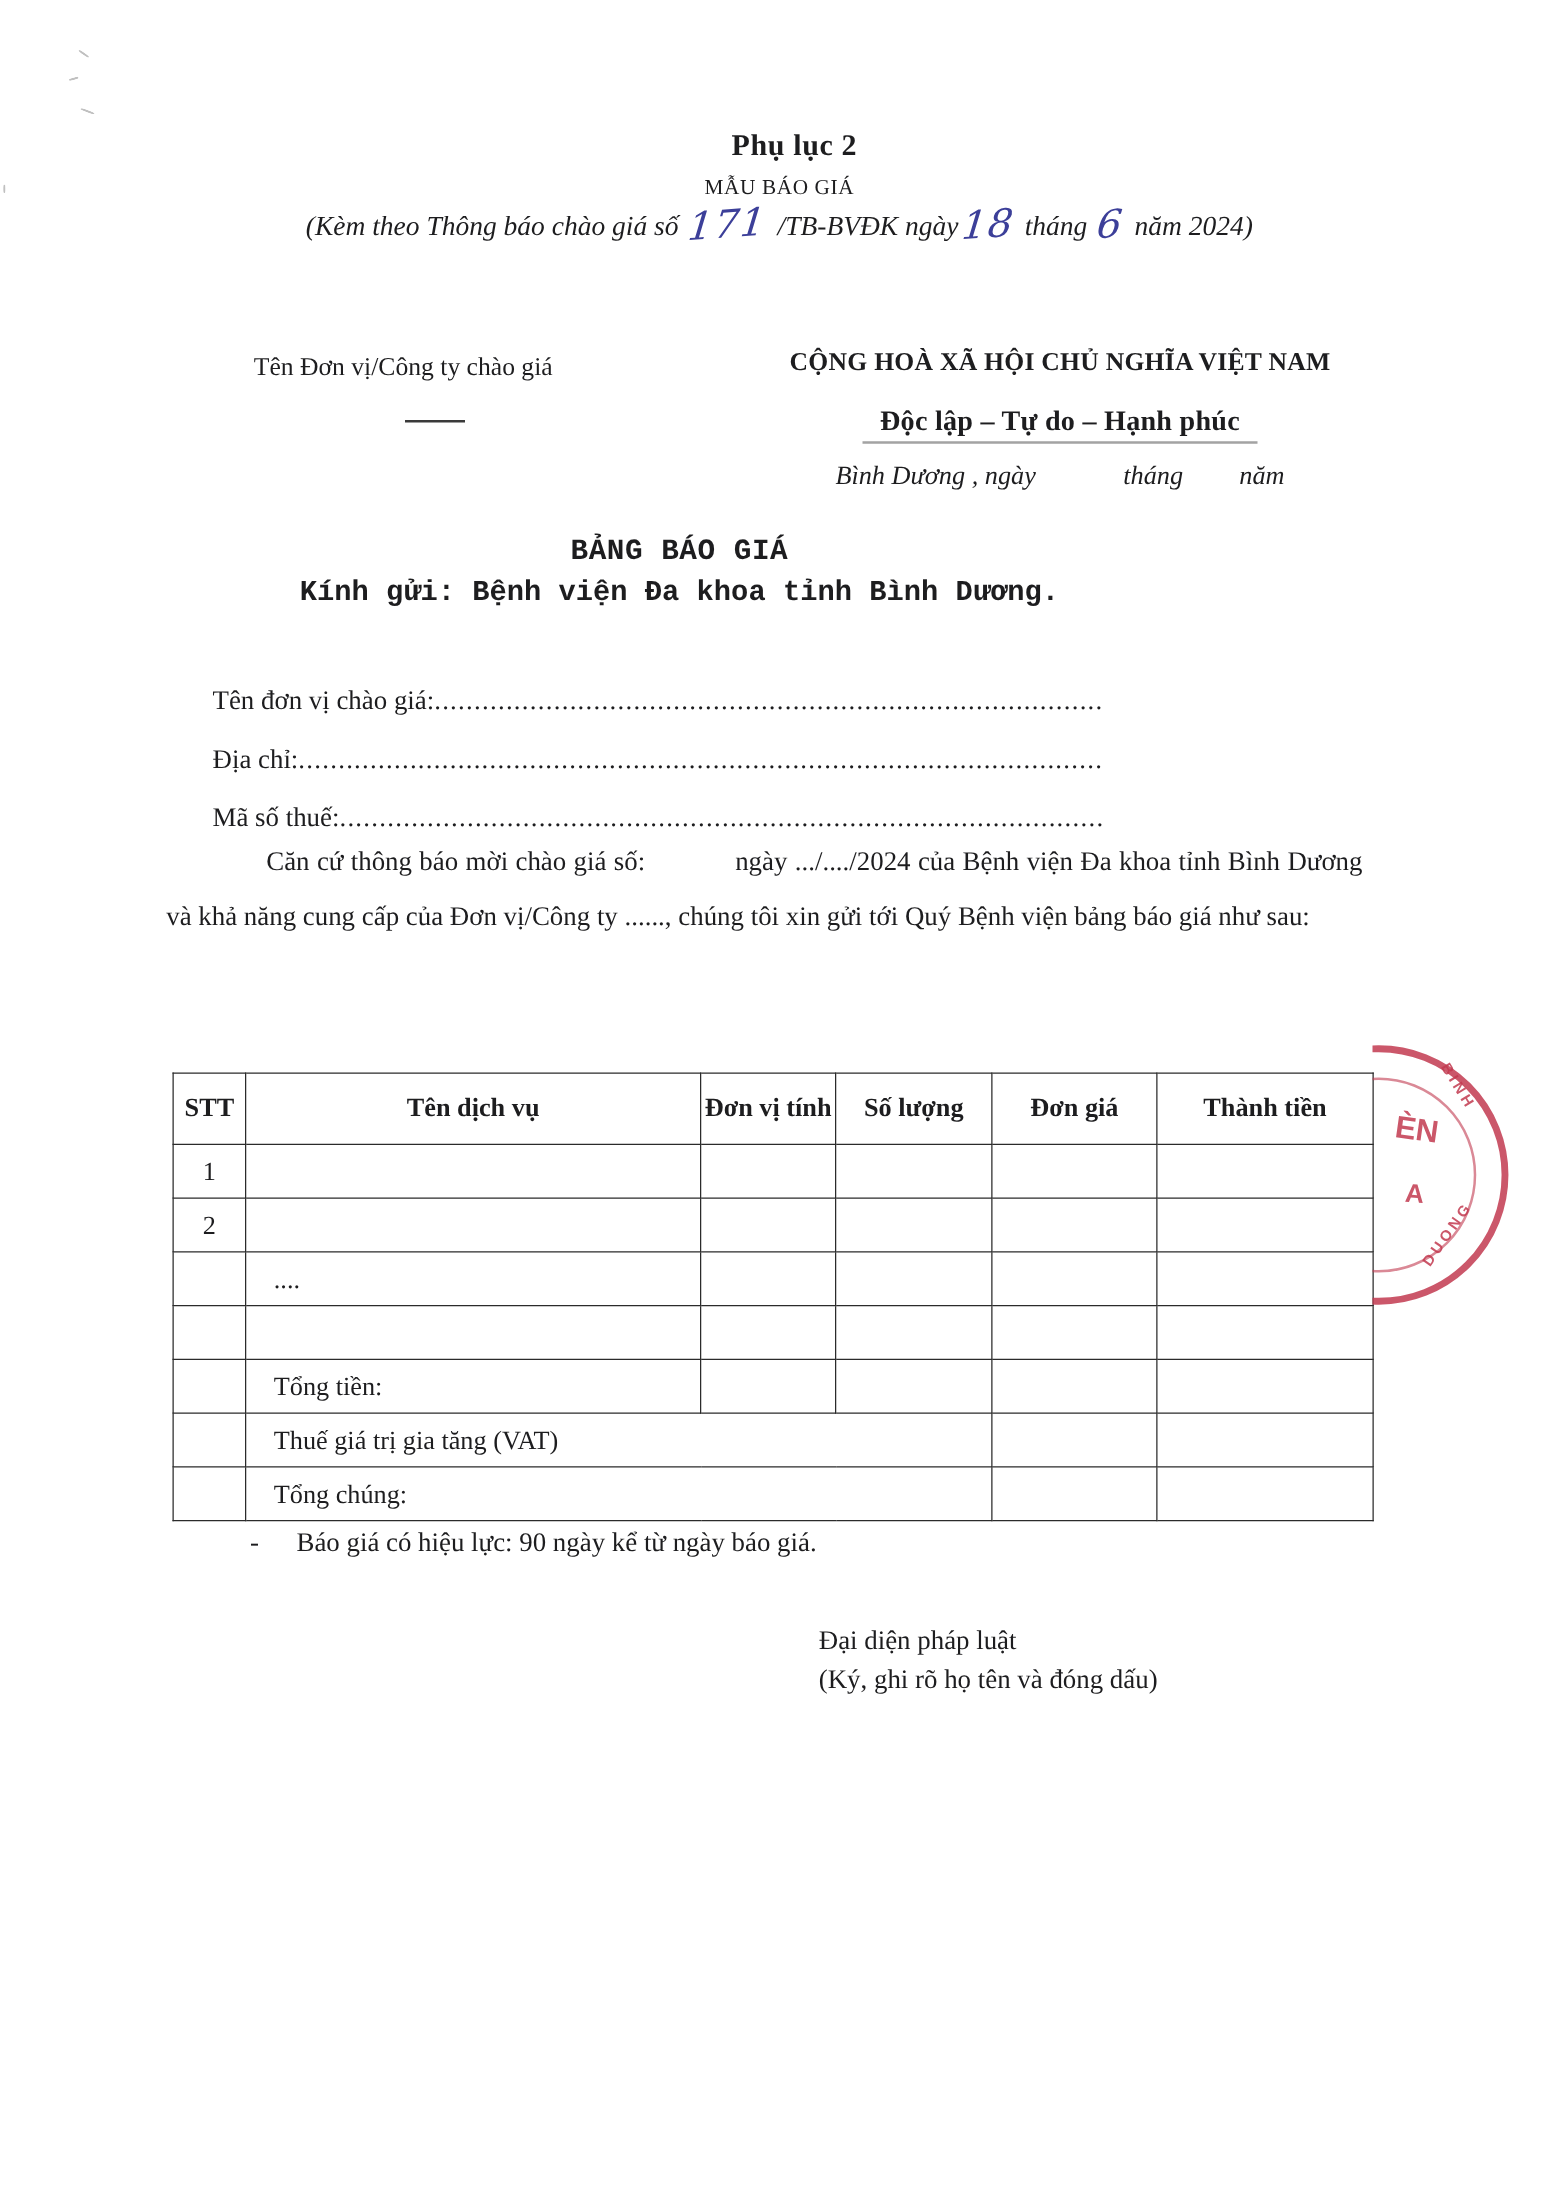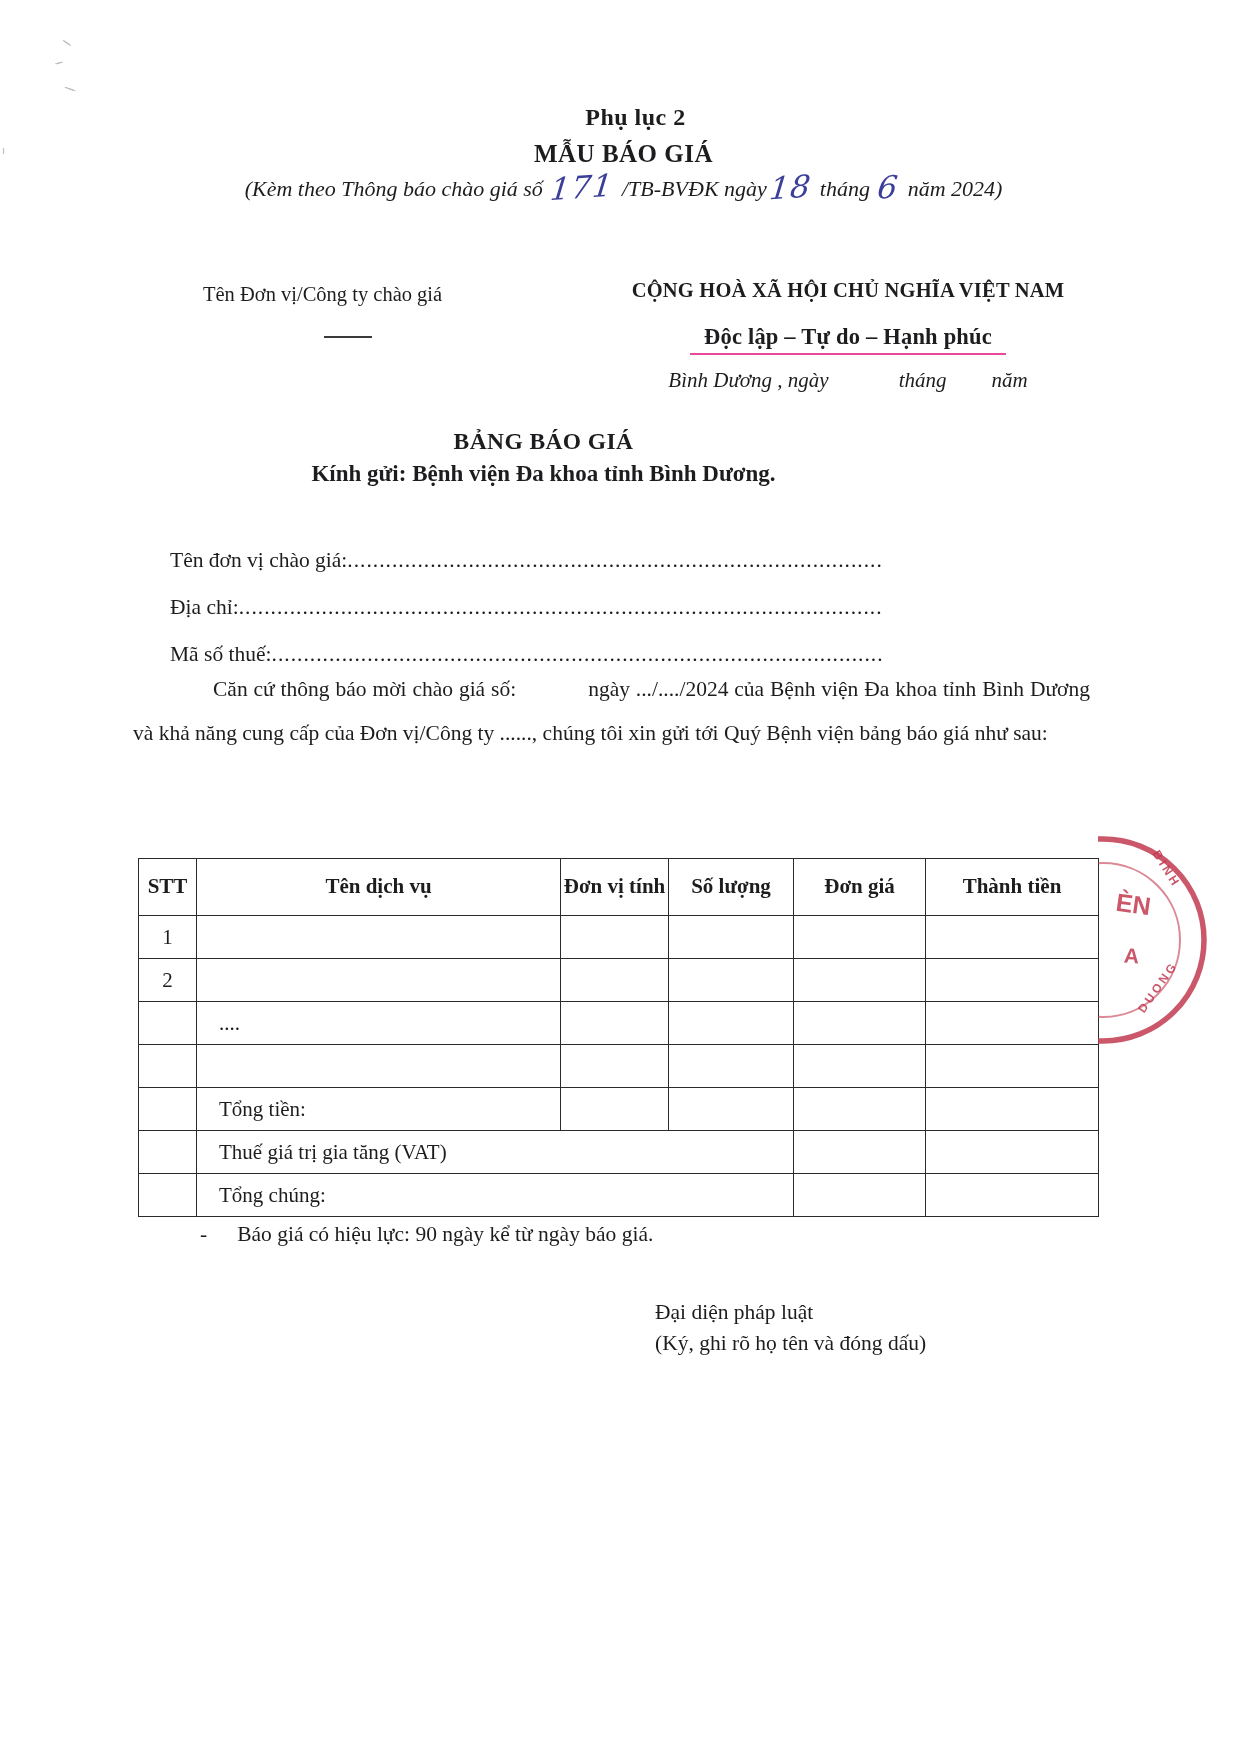--- a/index.html
+++ b/index.html
@@ -9,42 +9,42 @@
     font-family:"Liberation Serif","DejaVu Serif",serif;
     color:#1d1d1f;
     overflow:hidden;
   }
   .abs{position:absolute;}
   
   .speck{position:absolute;background:transparent;border-top:2px solid #8d8d8d;opacity:.55;border-radius:50%;}
   
   .top-block{top:104px;left:0;width:1247px;text-align:center;}
   .appendix{font-size:24px;font-weight:bold;letter-spacing:.5px;padding-left:24px;}
-  .doc-title{font-size:25px;font-weight:bold;margin-top:9px;letter-spacing:.5px;}
+  .doc-title{font-size:17px;font-weight:normal;margin-top:9px;letter-spacing:.5px;}
   .subtitle{margin-top:8px;font-size:22px;font-style:italic;white-space:nowrap;}
   .hw{
     color:#3c3f99;font-size:31px;line-height:0;font-style:italic;
     display:inline-block;transform:skewX(-10deg) rotate(-4deg) translateY(2px);
     font-family:"DejaVu Serif",serif;letter-spacing:1px;padding:0 3px;
   }
   
   .left-unit{top:283px;left:203px;width:290px;text-align:left;font-size:20.5px;}
   .left-unit .dash{width:48px;height:2px;background:#3a3a3a;margin:30px auto 0 auto;}
   .motto{top:279px;left:558px;width:580px;text-align:center;}
   .motto-1{font-size:20.5px;font-weight:bold;letter-spacing:.2px;}
   .motto-2{
     display:inline-block;font-size:22.5px;font-weight:bold;margin-top:4px;
-    padding:0 14px 3px 14px;border-bottom:2px solid #ec4899;letter-spacing:.2px;
+    padding:0 14px 3px 14px;border-bottom:2px solid #a3a3a3;letter-spacing:.2px;
   }
   .date-line{margin-top:13px;font-size:21px;font-style:italic;}
   .gap-70{display:inline-block;width:70px;}
   .gap-45{display:inline-block;width:45px;}
   .gap-72{display:inline-block;width:72px;}
   
-  .quote-head{top:428px;left:0;width:1087px;text-align:center;}
+  .quote-head{top:428px;left:0;width:1087px;text-align:center;font-family:Liberation Mono, monospace;}
   .quote-title{font-size:23.5px;font-weight:bold;letter-spacing:.4px;}
   .recipient{font-size:23px;font-weight:bold;margin-top:6px;}
   
   .fields{top:537px;left:170px;width:720px;font-size:21.5px;}
   .field-row{white-space:nowrap;overflow:hidden;width:712px;height:47px;line-height:47px;}
   .field-dots{letter-spacing:1px;}
   
   .intro{
     top:668px;left:133px;width:957px;font-size:21.5px;line-height:43.5px;
     text-align:justify;

